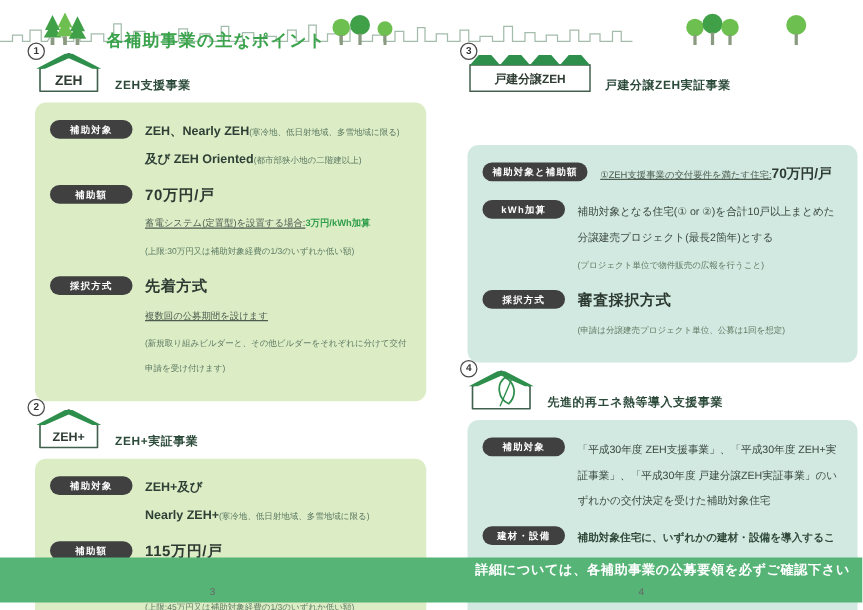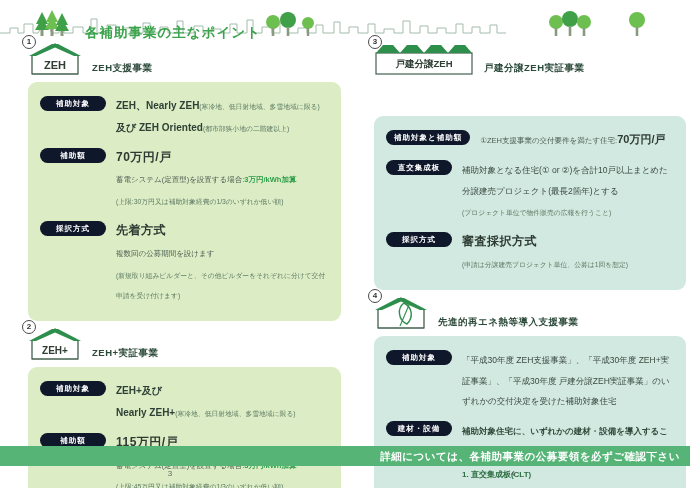--- a/index.html
+++ b/index.html
@@ -35,37 +35,37 @@
   .green .card{background:#dcedc6;}
   .teal  .card{background:#d2e9e1;}
   .p1 .card{min-height:119px;}
   .p2 .card{min-height:198px;}
   .p3 .card{min-height:118px;margin-top:36px;}
   .p4 .card{min-height:192px;}
   
   .row{display:flex;gap:10px;margin-bottom:8px;align-items:flex-start;}
   .badge{
     flex:0 0 auto;min-width:50px;padding:2px 8px;margin-top:2px;
-    background:#0f172a;color:#fff;border-radius:9px;
+    background:#404040;color:#fff;border-radius:9px;
     font-size:7.5px;font-weight:700;text-align:center;line-height:1.5;letter-spacing:1px;white-space:nowrap;
   }
   .content{flex:1 1 auto;min-width:0;}
   .line{line-height:1.3;margin-bottom:1px;}
   .t-lead{font-size:10px;font-weight:600;color:#2e3f35;}
   .t-value{font-size:12px;font-weight:700;color:#2c3a32;letter-spacing:.5px;}
   .t-vinline{font-size:11px;font-weight:700;color:#2c3a32;}
   .t-md{font-size:8.5px;color:#3c4a41;font-weight:500;line-height:1.45;}
   .t-mdb{font-size:8.5px;color:#2f4a3a;font-weight:700;}
-  .t-sm{font-size:7.5px;color:#4c5d50;}
+  .t-sm{font-size:7.5px;color:#4c5d50;text-decoration:underline;}
   .t-smg{font-size:7.5px;color:#2f9e4a;font-weight:600;}
   .t-item{font-size:8px;color:#2c6e42;font-weight:600;line-height:1.4;}
   .t-tiny{font-size:6.8px;color:#5d7a62;}
   
   .footer-band{
-    position:absolute;left:0;top:446px;width:690px;height:20px;background:#56b477;
+    position:absolute;left:0;top:446px;width:690px;height:36px;background:#56b477;
     color:#fff;font-size:10.5px;font-weight:700;line-height:20px;
     text-align:right;padding-right:10px;box-sizing:border-box;letter-spacing:.5px;
   }
   .pagenum{position:absolute;top:469px;width:20px;text-align:center;font-size:8px;color:#666;}
   .pn-left{left:160px;}
   .pn-right{left:503px;}
 </style>
 </head>
 <body>
 
@@ -199,21 +199,21 @@
       <h2 class="ptitle">戸建分譲ZEH実証事業</h2>
     </div>
     <div class="card">
         <div class="row">
           <span class="badge">補助対象と補助額</span>
           <div class="content">
             <div class="line"><span class="t-sm">①ZEH支援事業の交付要件を満たす住宅:</span><span class="t-vinline">70万円/戸</span></div>
           </div>
         </div>
         <div class="row">
-          <span class="badge">直交集成板</span>
+          <span class="badge">kWh加算</span>
           <div class="content">
             <div class="line"><span class="t-md">補助対象となる住宅(① or ②)を合計10戸以上まとめた分譲建売プロジェクト(最長2箇年)とする</span></div>
             <div class="line"><span class="t-tiny">(プロジェクト単位で物件販売の広報を行うこと)</span></div>
           </div>
         </div>
         <div class="row">
           <span class="badge">採択方式</span>
           <div class="content">
             <div class="line"><span class="t-value">審査採択方式</span></div>
             <div class="line"><span class="t-tiny">(申請は分譲建売プロジェクト単位、公募は1回を想定)</span></div>

